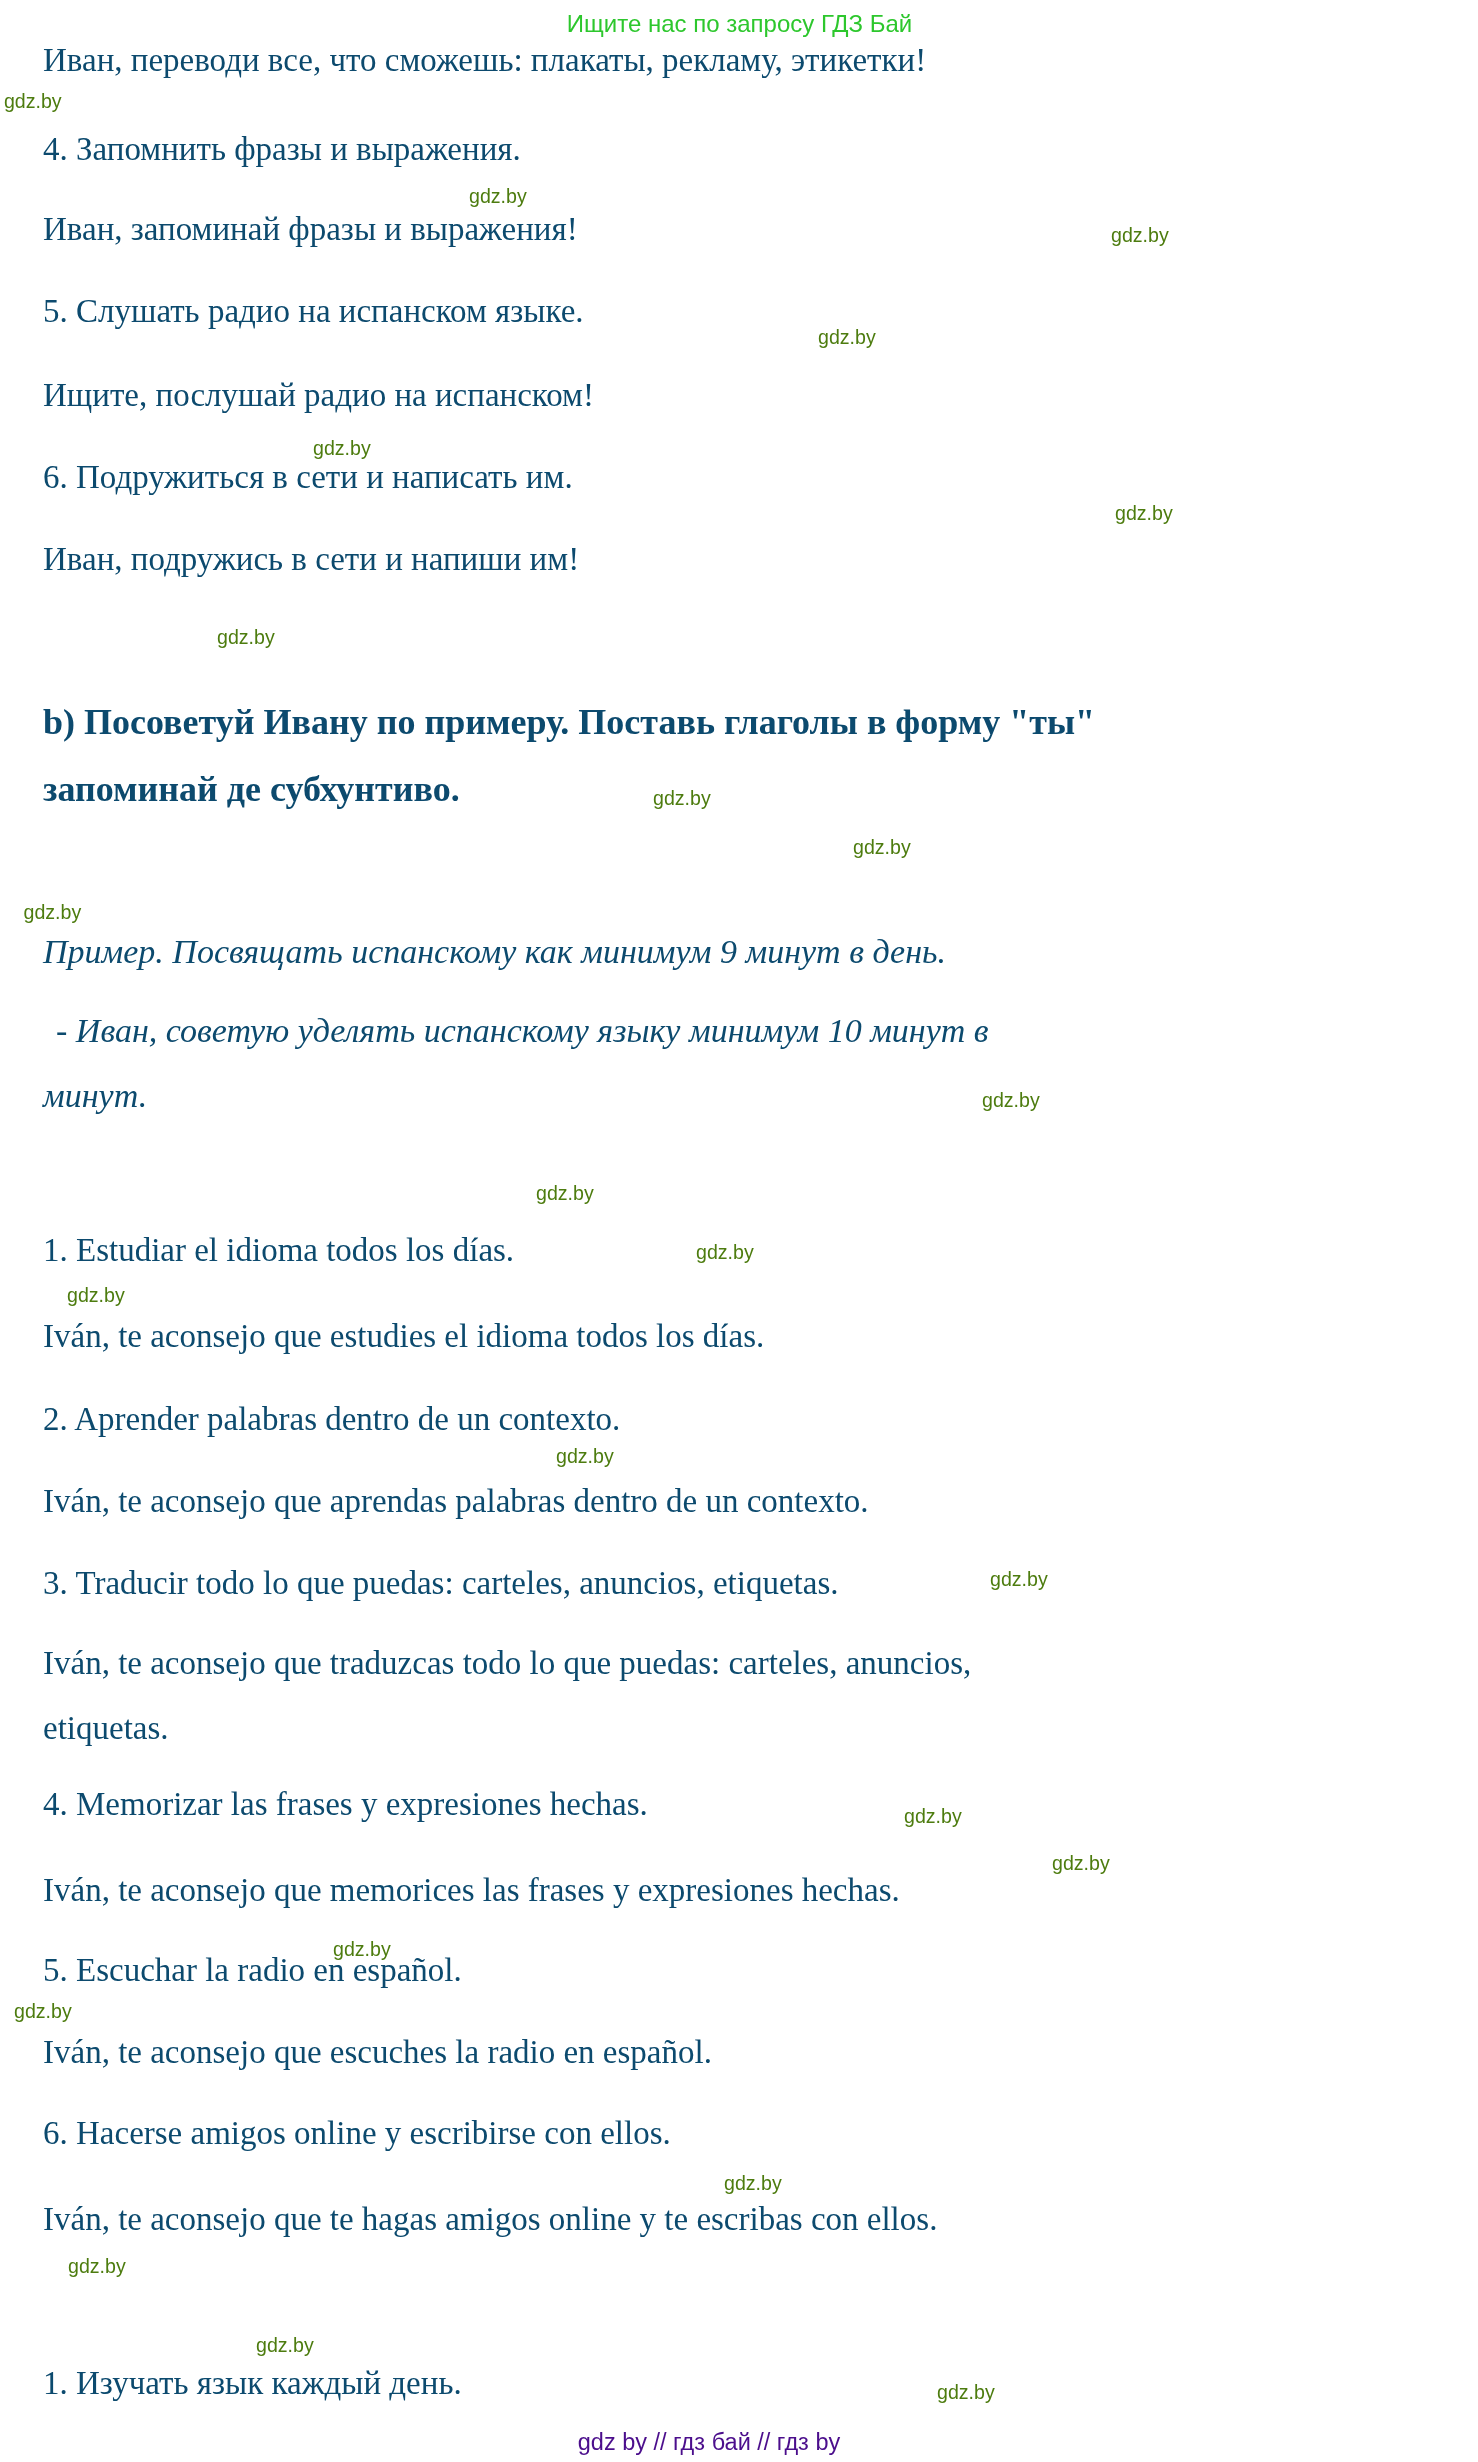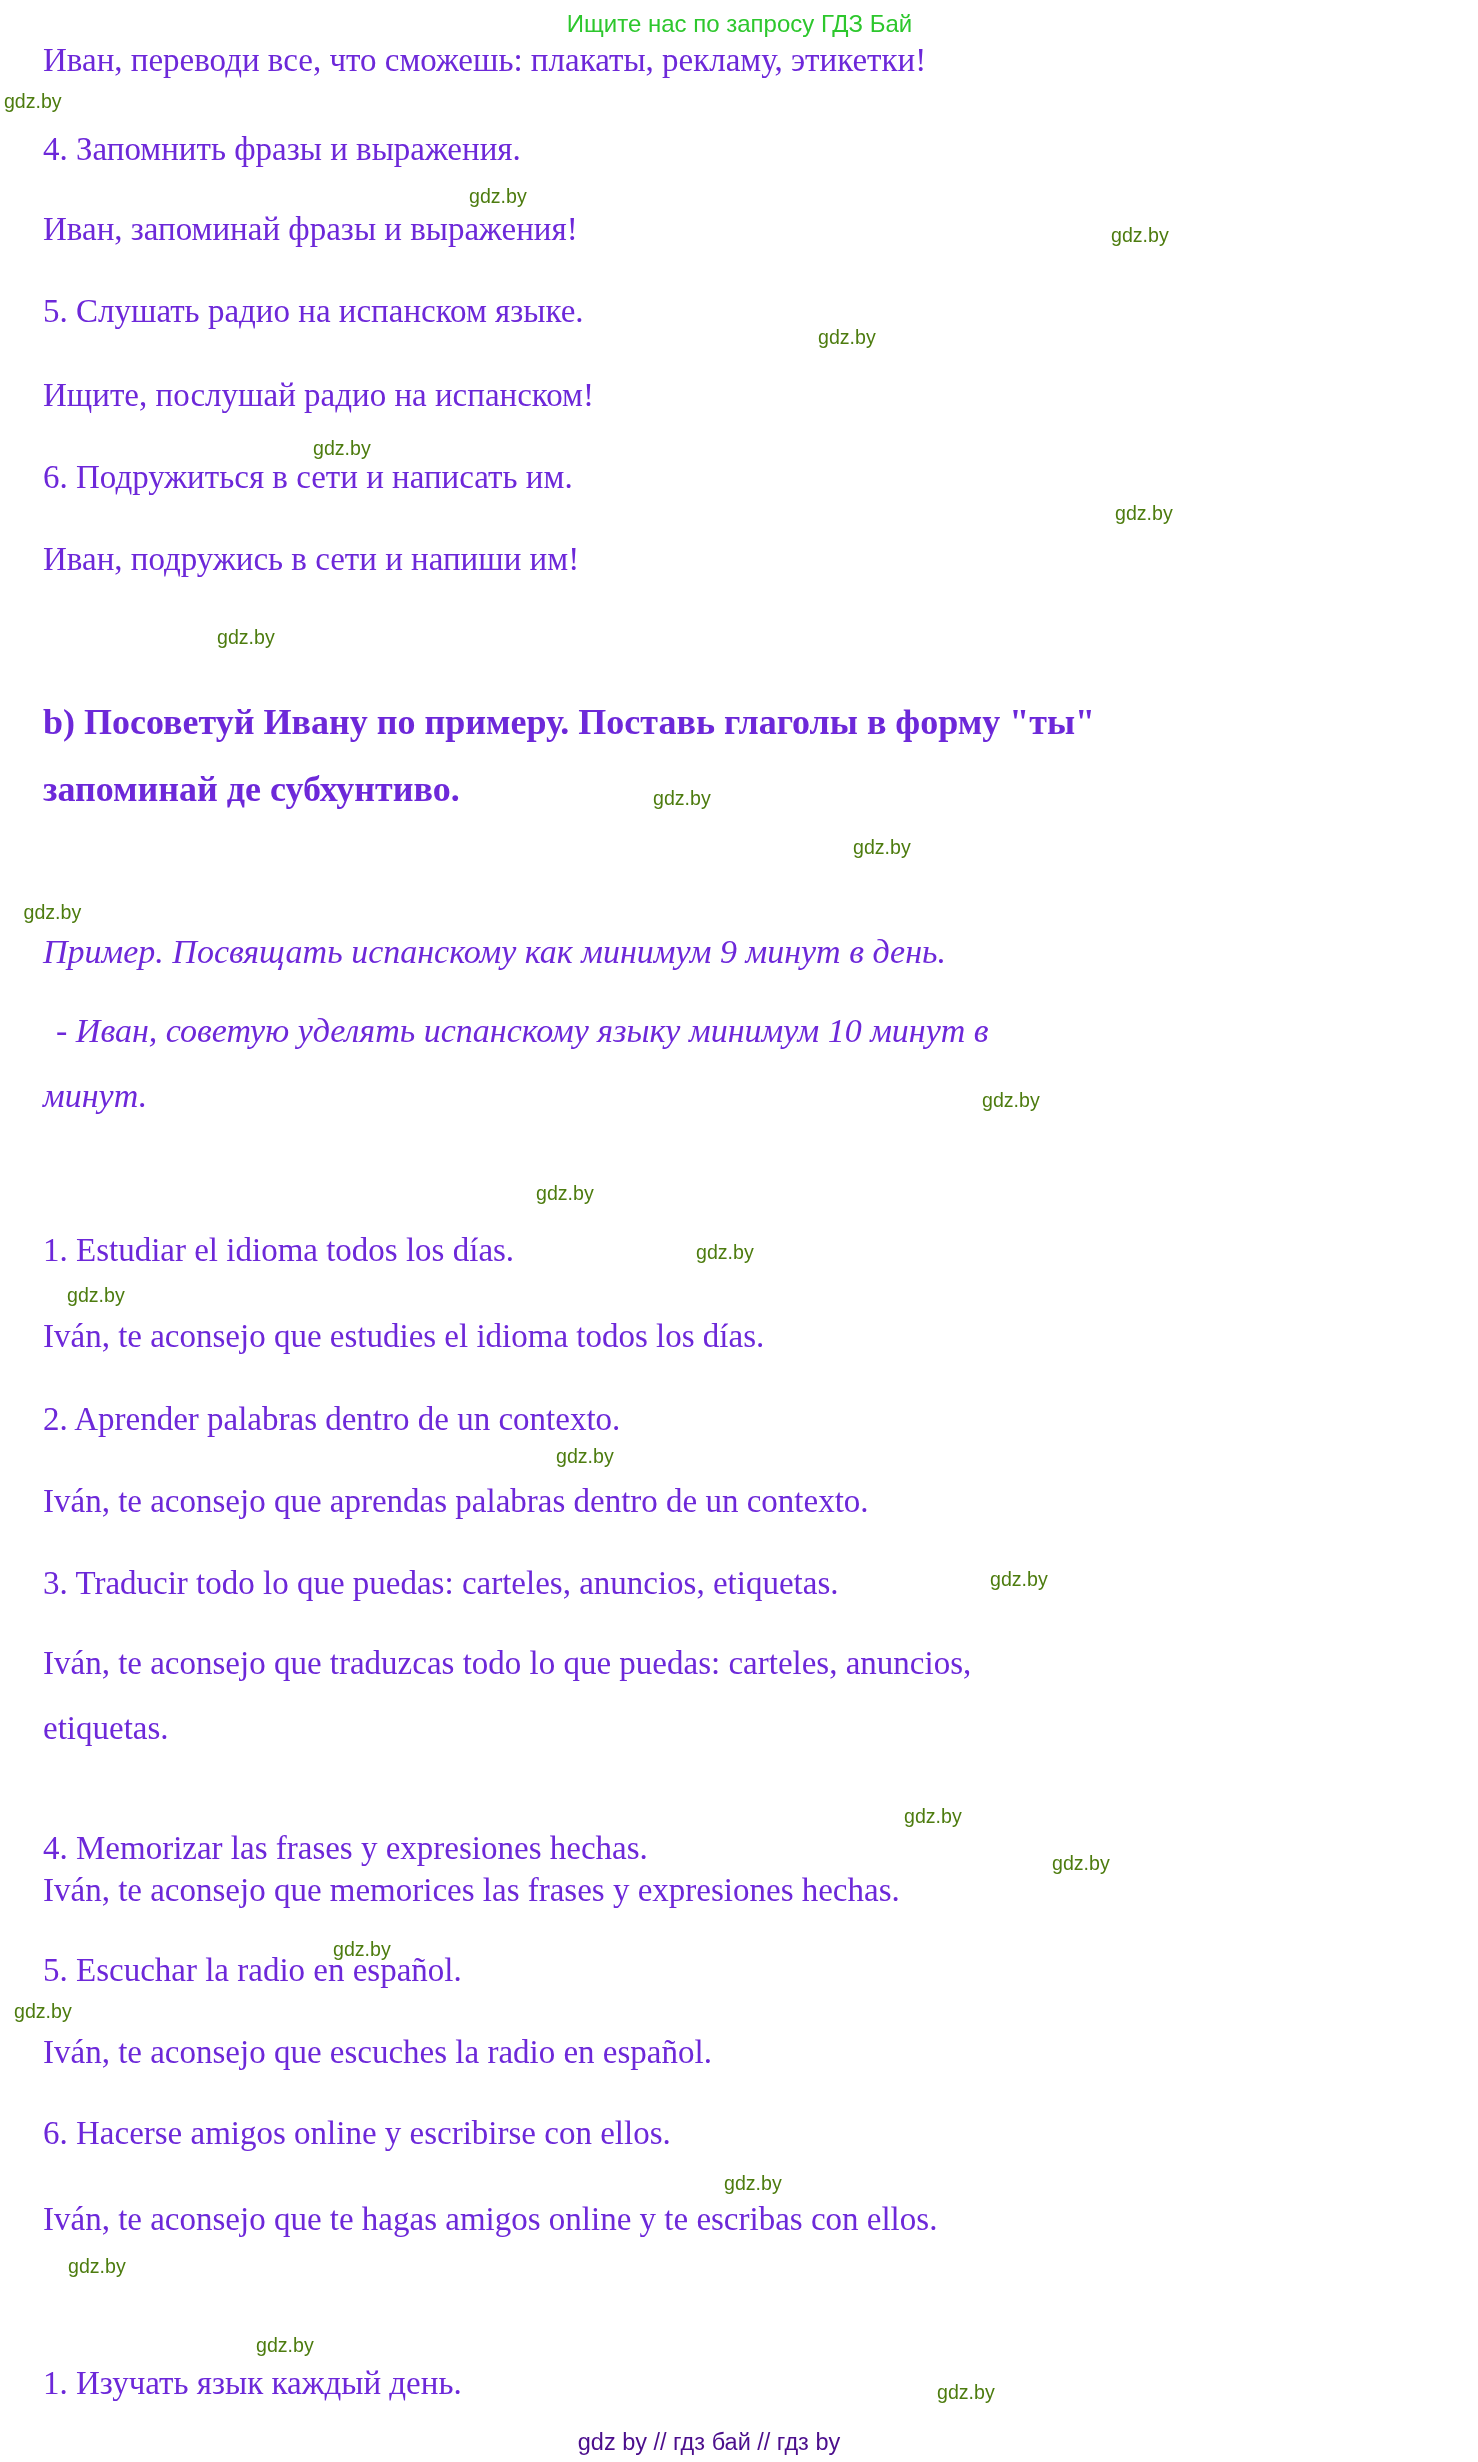--- a/index.html
+++ b/index.html
@@ -8,21 +8,21 @@
     width: 1479px;
     height: 2462px;
     background: #ffffff;
     overflow: hidden;
   }
   .t {
     position: absolute;
     font-family: "Liberation Serif", serif;
     font-size: 33px;
     line-height: 1.1;
-    color: #6d28d9;
+    color: #0c4a6e;
     white-space: nowrap;
   }
   .t.bold {
     font-weight: bold;
     font-size: 36px;
   }
   .t.italic {
     font-style: italic;
     font-size: 34px;
   }
@@ -79,21 +79,21 @@
   <div class="t italic" style="left:56px; top:1012px;">- Иван, советую уделять испанскому языку минимум 10 минут в</div>
   <div class="t italic" style="left:43px; top:1077px;">минут.</div>
 
   <div class="t" style="left:43px; top:1232px;">1. Estudiar el idioma todos los días.</div>
   <div class="t" style="left:43px; top:1318px;">Iván, te aconsejo que estudies el idioma todos los días.</div>
   <div class="t" style="left:43px; top:1401px;">2. Aprender palabras dentro de un contexto.</div>
   <div class="t" style="left:43px; top:1483px;">Iván, te aconsejo que aprendas palabras dentro de un contexto.</div>
   <div class="t" style="left:43px; top:1565px;">3. Traducir todo lo que puedas: carteles, anuncios, etiquetas.</div>
   <div class="t" style="left:43px; top:1645px;">Iván, te aconsejo que traduzcas todo lo que puedas: carteles, anuncios,</div>
   <div class="t" style="left:43px; top:1710px;">etiquetas.</div>
-  <div class="t" style="left:43px; top:1830px;">4. Memorizar las frases y expresiones hechas.</div>
+  <div class="t" style="left:43px; top:1786px;">4. Memorizar las frases y expresiones hechas.</div>
   <div class="t" style="left:43px; top:1872px;">Iván, te aconsejo que memorices las frases y expresiones hechas.</div>
   <div class="t" style="left:43px; top:1952px;">5. Escuchar la radio en español.</div>
   <div class="t" style="left:43px; top:2034px;">Iván, te aconsejo que escuches la radio en español.</div>
   <div class="t" style="left:43px; top:2115px;">6. Hacerse amigos online y escribirse con ellos.</div>
   <div class="t" style="left:43px; top:2201px;">Iván, te aconsejo que te hagas amigos online y te escribas con ellos.</div>
 
   <div class="t" style="left:43px; top:2365px;">1. Изучать язык каждый день.</div>
 
   <span class="wm" style="left:3.9px;    top:92px;">gdz.by</span>
   <span class="wm" style="left:469px;  top:187px;">gdz.by</span>

